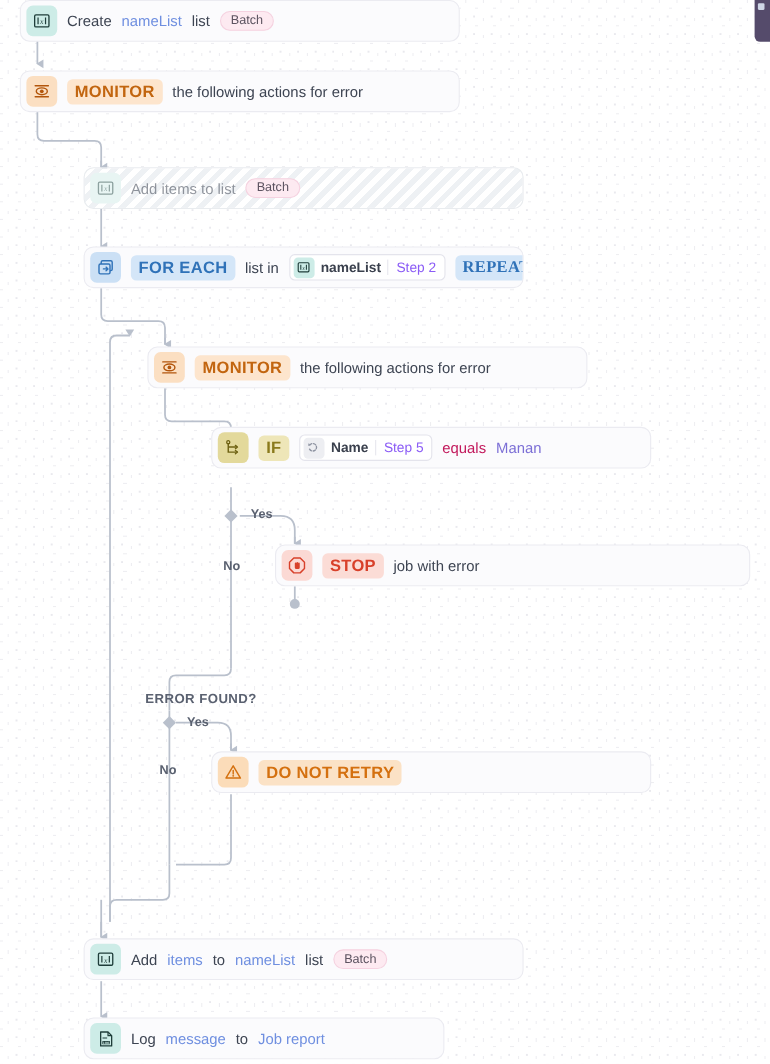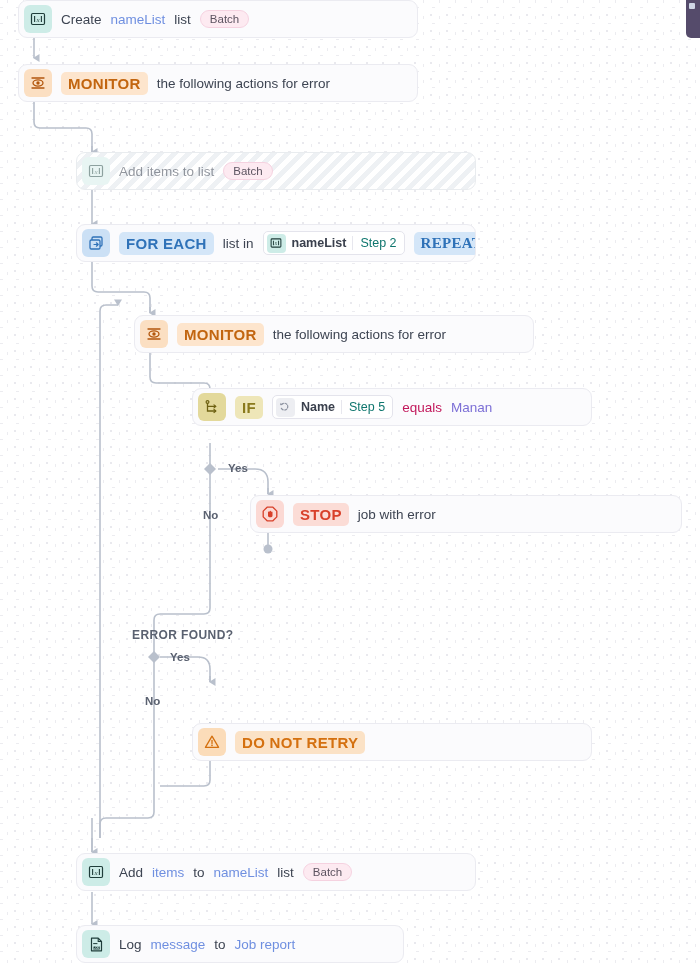--- a/index.html
+++ b/index.html
@@ -121,21 +121,21 @@
   }
   .tok-var .mini {
     width: 19px; height: 19px; border-radius: 4px;
     display: flex; align-items: center; justify-content: center;
     flex: 0 0 19px;
   }
   .tok-var .mini.teal { background: #cdece7; }
   .tok-var .mini.gray { background: #edeef2; }
   .tok-var .vname { font-weight: 700; color: #3a404d; }
   .tok-var .vstep {
-    color: #0f766e; font-weight: 400;
+    color: #8b5cf6; font-weight: 400;
     border-left: 1px solid #e7e7ee;
     padding-left: 7px;
     text-align: right;
   }
 
   .label { color: #3d4452; }
   .var-blue   { color: #6f8fe0; }
   .op-red     { color: #c2185b; }
   .val-purple { color: #7c6fd6; }
 
@@ -344,21 +344,21 @@
     </svg>
   </span>
   <span class="kw stop">STOP</span>
   <span class="label">job with error</span>
 </div>
 
 <div class="section-label" style="left:132px; top:628px;">ERROR FOUND?</div>
 <div class="blabel" style="left:170px; top:651px;">Yes</div>
 <div class="blabel" style="left:145px; top:695px;">No</div>
 
-<div class="node" style="left:192px; top:683px; width:400px;margin-top:40px;">
+<div class="node" style="left:192px; top:683px; width:400px;">
   <span class="tile amber">
     <svg width="18" height="18" viewBox="0 0 18 18">
       <path d="M9 3.2 L15.6 14.3 H2.4 Z" fill="none" stroke="#d4700f" stroke-width="1.3" stroke-linejoin="round"></path>
       <path d="M9 7.4 V10.6" stroke="#d4700f" stroke-width="1.3" stroke-linecap="round"></path>
       <circle cx="9" cy="12.3" r=".85" fill="#d4700f"></circle>
     </svg>
   </span>
   <span class="kw retry">DO NOT RETRY</span>
 </div>
 

